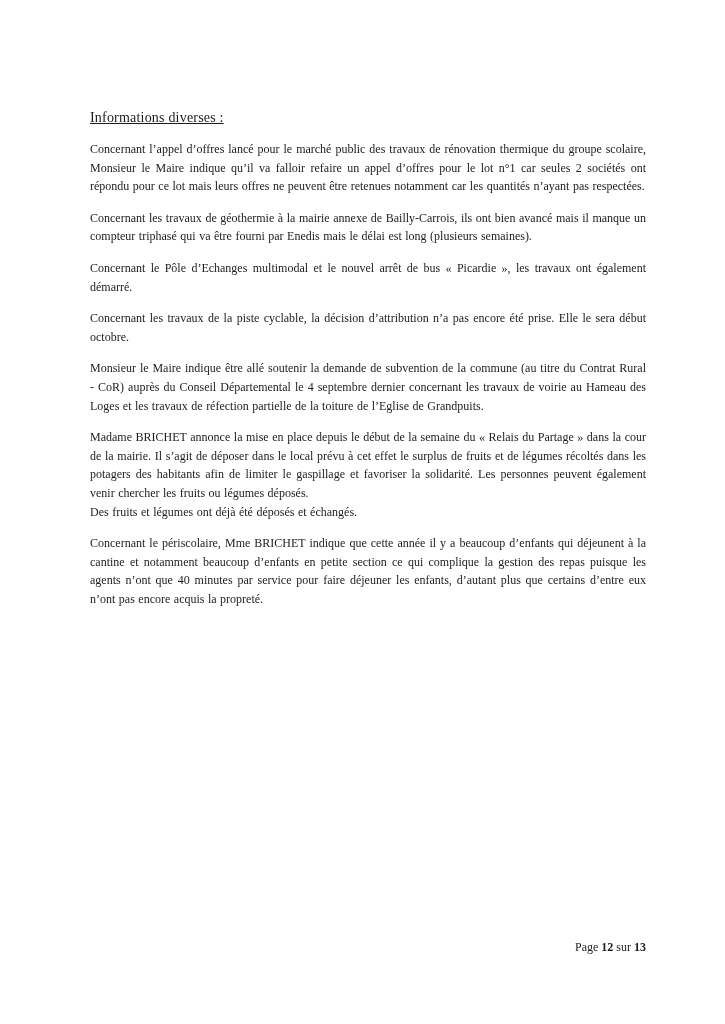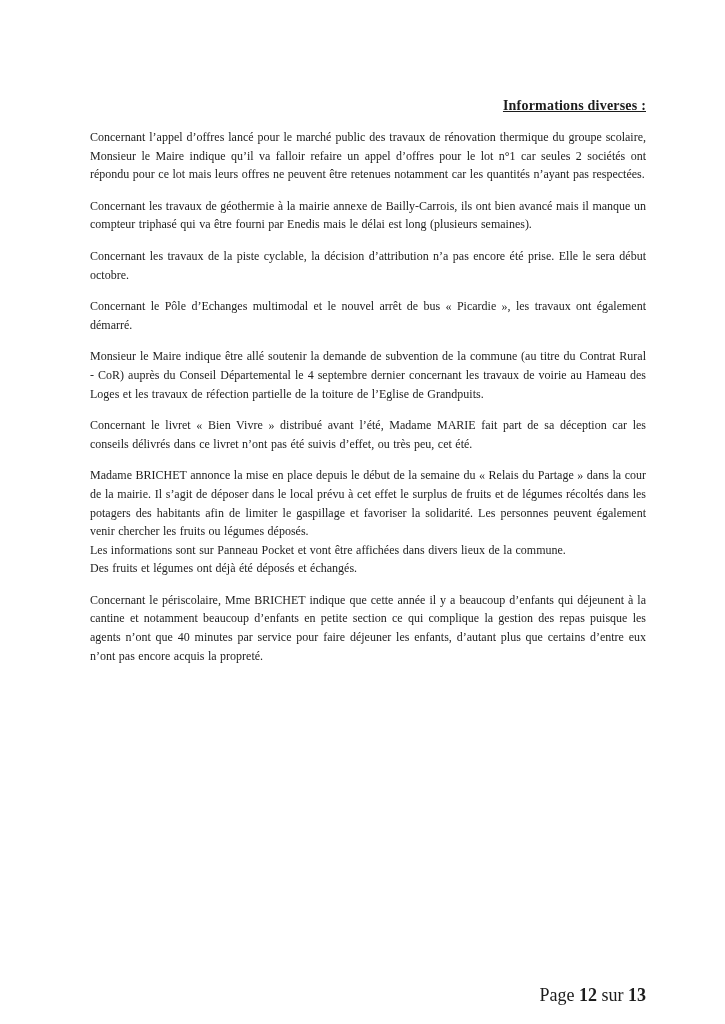--- a/index.html
+++ b/index.html
@@ -18,62 +18,59 @@
   }
   .content {
     position: absolute;
     left: 90px;
     right: 79px;
     top: 97px;
   }
   .heading {
     font-size: 14px;
     line-height: 18px;
-    font-weight: bold;
+    font-weight: normal;
     text-decoration: underline;
-    margin: 0 0 13px 0;
+    margin: 12px 0 13px 0;
     letter-spacing: 0.2px;
-    text-align: right;
   }
   .para {
     font-size: 12px;
     line-height: 18.6px;
     text-align: justify;
     margin: 13px 0 0 0;
     word-spacing: 0.5px;
   }
   .para.tight {
     margin-top: 0;
   }
   .footer {
     position: absolute;
     right: 79px;
-    top: 986px;
-    font-size: 18px;
+    top: 938px;
+    font-size: 12px;
     line-height: 18px;
   }
   .footer .num {
     font-weight: bold;
   }
 </style>
 </head>
 <body>
 
 <div class="page">
   <div class="content">
     <h2 class="heading">Informations diverses :</h2>
 
     <p class="para">Concernant l’appel d’offres lancé pour le marché public des travaux de rénovation thermique du groupe scolaire, Monsieur le Maire indique qu’il va falloir refaire un appel d’offres pour le lot n°1 car seules 2 sociétés ont répondu pour ce lot mais leurs offres ne peuvent être retenues notamment car les quantités n’ayant pas respectées.</p>
     <p class="para">Concernant les travaux de géothermie à la mairie annexe de Bailly-Carrois, ils ont bien avancé mais il manque un compteur triphasé qui va être fourni par Enedis mais le délai est long (plusieurs semaines).</p>
+    <p class="para">Concernant le Pôle d’Echanges multimodal et le nouvel arrêt de bus « Picardie », les travaux ont également démarré.</p>
     <p class="para">Concernant les travaux de la piste cyclable, la décision d’attribution n’a pas encore été prise. Elle le sera début octobre.</p>
-    <p class="para">Concernant le Pôle d’Echanges multimodal et le nouvel arrêt de bus « Picardie », les travaux ont également démarré.</p>
     <p class="para">Monsieur le Maire indique être allé soutenir la demande de subvention de la commune (au titre du Contrat Rural - CoR) auprès du Conseil Départemental le 4 septembre dernier concernant les travaux de voirie au Hameau des Loges et les travaux de réfection partielle de la toiture de l’Eglise de Grandpuits.</p>
-    <p class="para">Concernant le livret « Bien Vivre » distribué avant l’été, Madame MARIE fait part de sa déception car les conseils délivrés dans ce livret n’ont pas été suivis d’effet, ou très peu, cet été.</p>
     <p class="para">Madame BRICHET annonce la mise en place depuis le début de la semaine du « Relais du Partage » dans la cour de la mairie. Il s’agit de déposer dans le local prévu à cet effet le surplus de fruits et de légumes récoltés dans les potagers des habitants afin de limiter le gaspillage et favoriser la solidarité. Les personnes peuvent également venir chercher les fruits ou légumes déposés.</p>
-    <p class="para tight">Les informations sont sur Panneau Pocket et vont être affichées dans divers lieux de la commune.</p>
     <p class="para tight">Des fruits et légumes ont déjà été déposés et échangés.</p>
     <p class="para">Concernant le périscolaire, Mme BRICHET indique que cette année il y a beaucoup d’enfants qui déjeunent à la cantine et notamment beaucoup d’enfants en petite section ce qui complique la gestion des repas puisque les agents n’ont que 40 minutes par service pour faire déjeuner les enfants, d’autant plus que certains d’entre eux n’ont pas encore acquis la propreté.</p>
   </div>
 
   <div class="footer">
     <span>Page </span><span class="num">12</span><span> sur </span><span class="num">13</span>
   </div>
 </div>
 
 </body></html>

